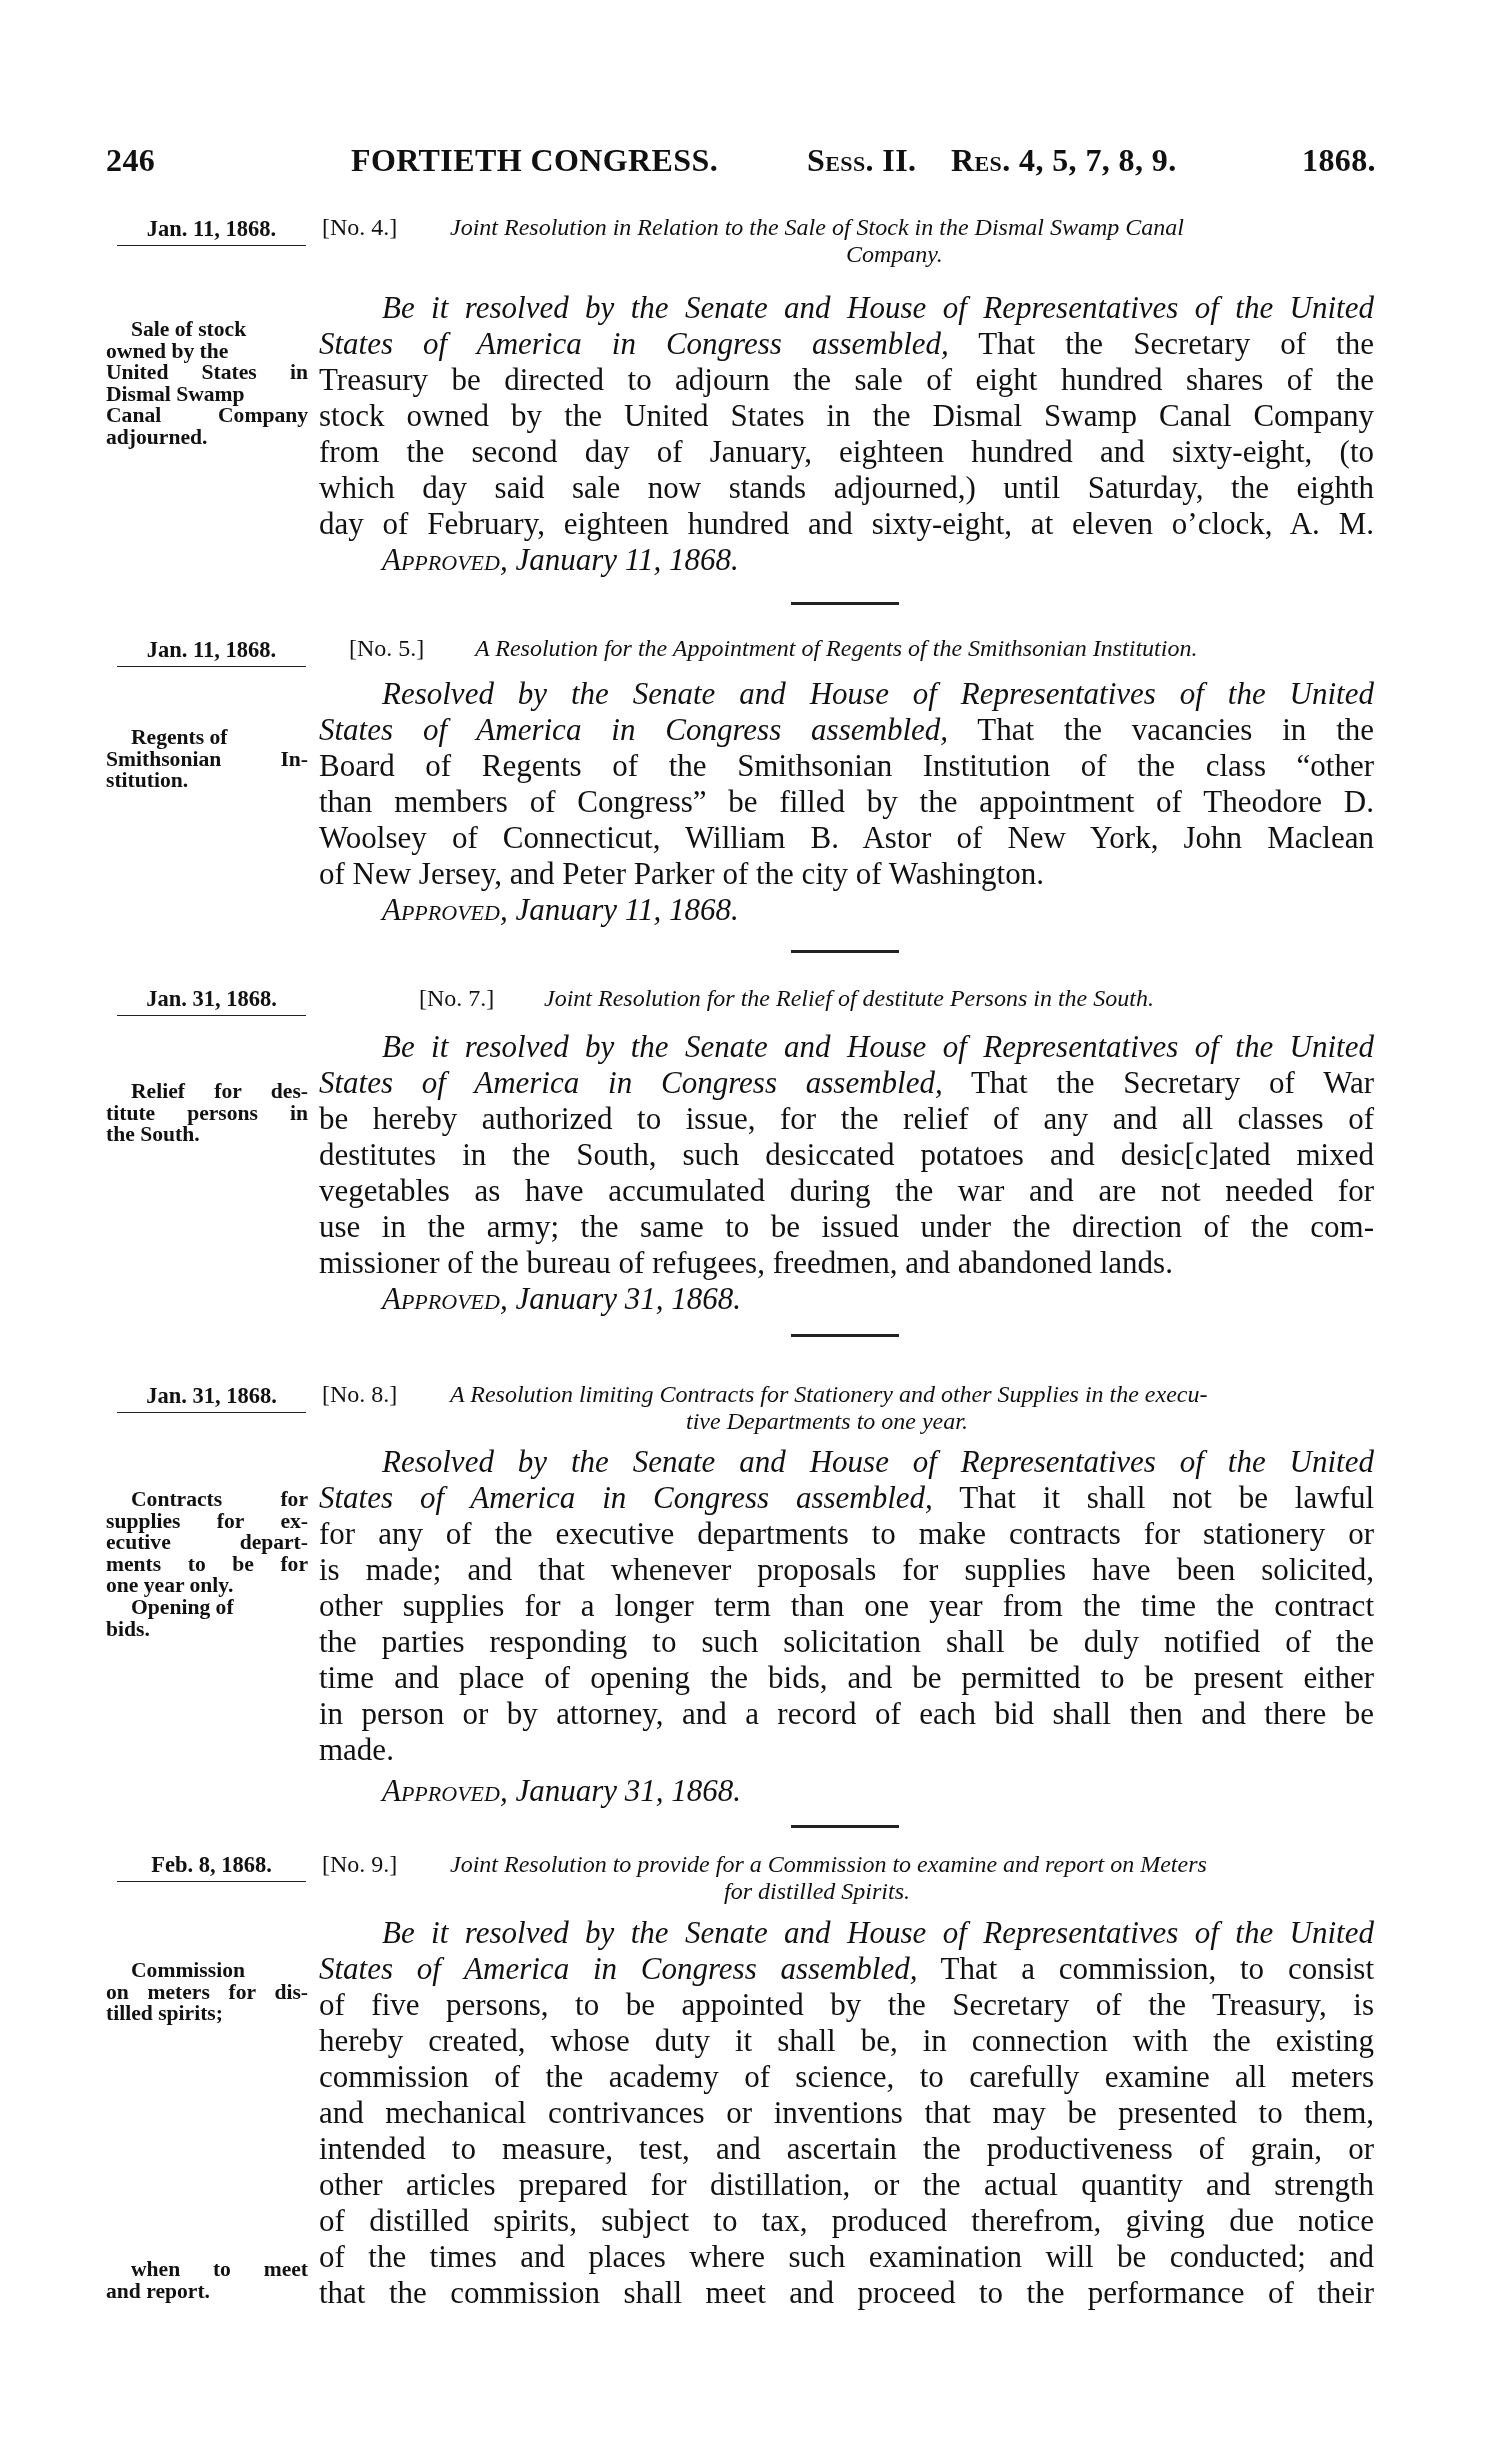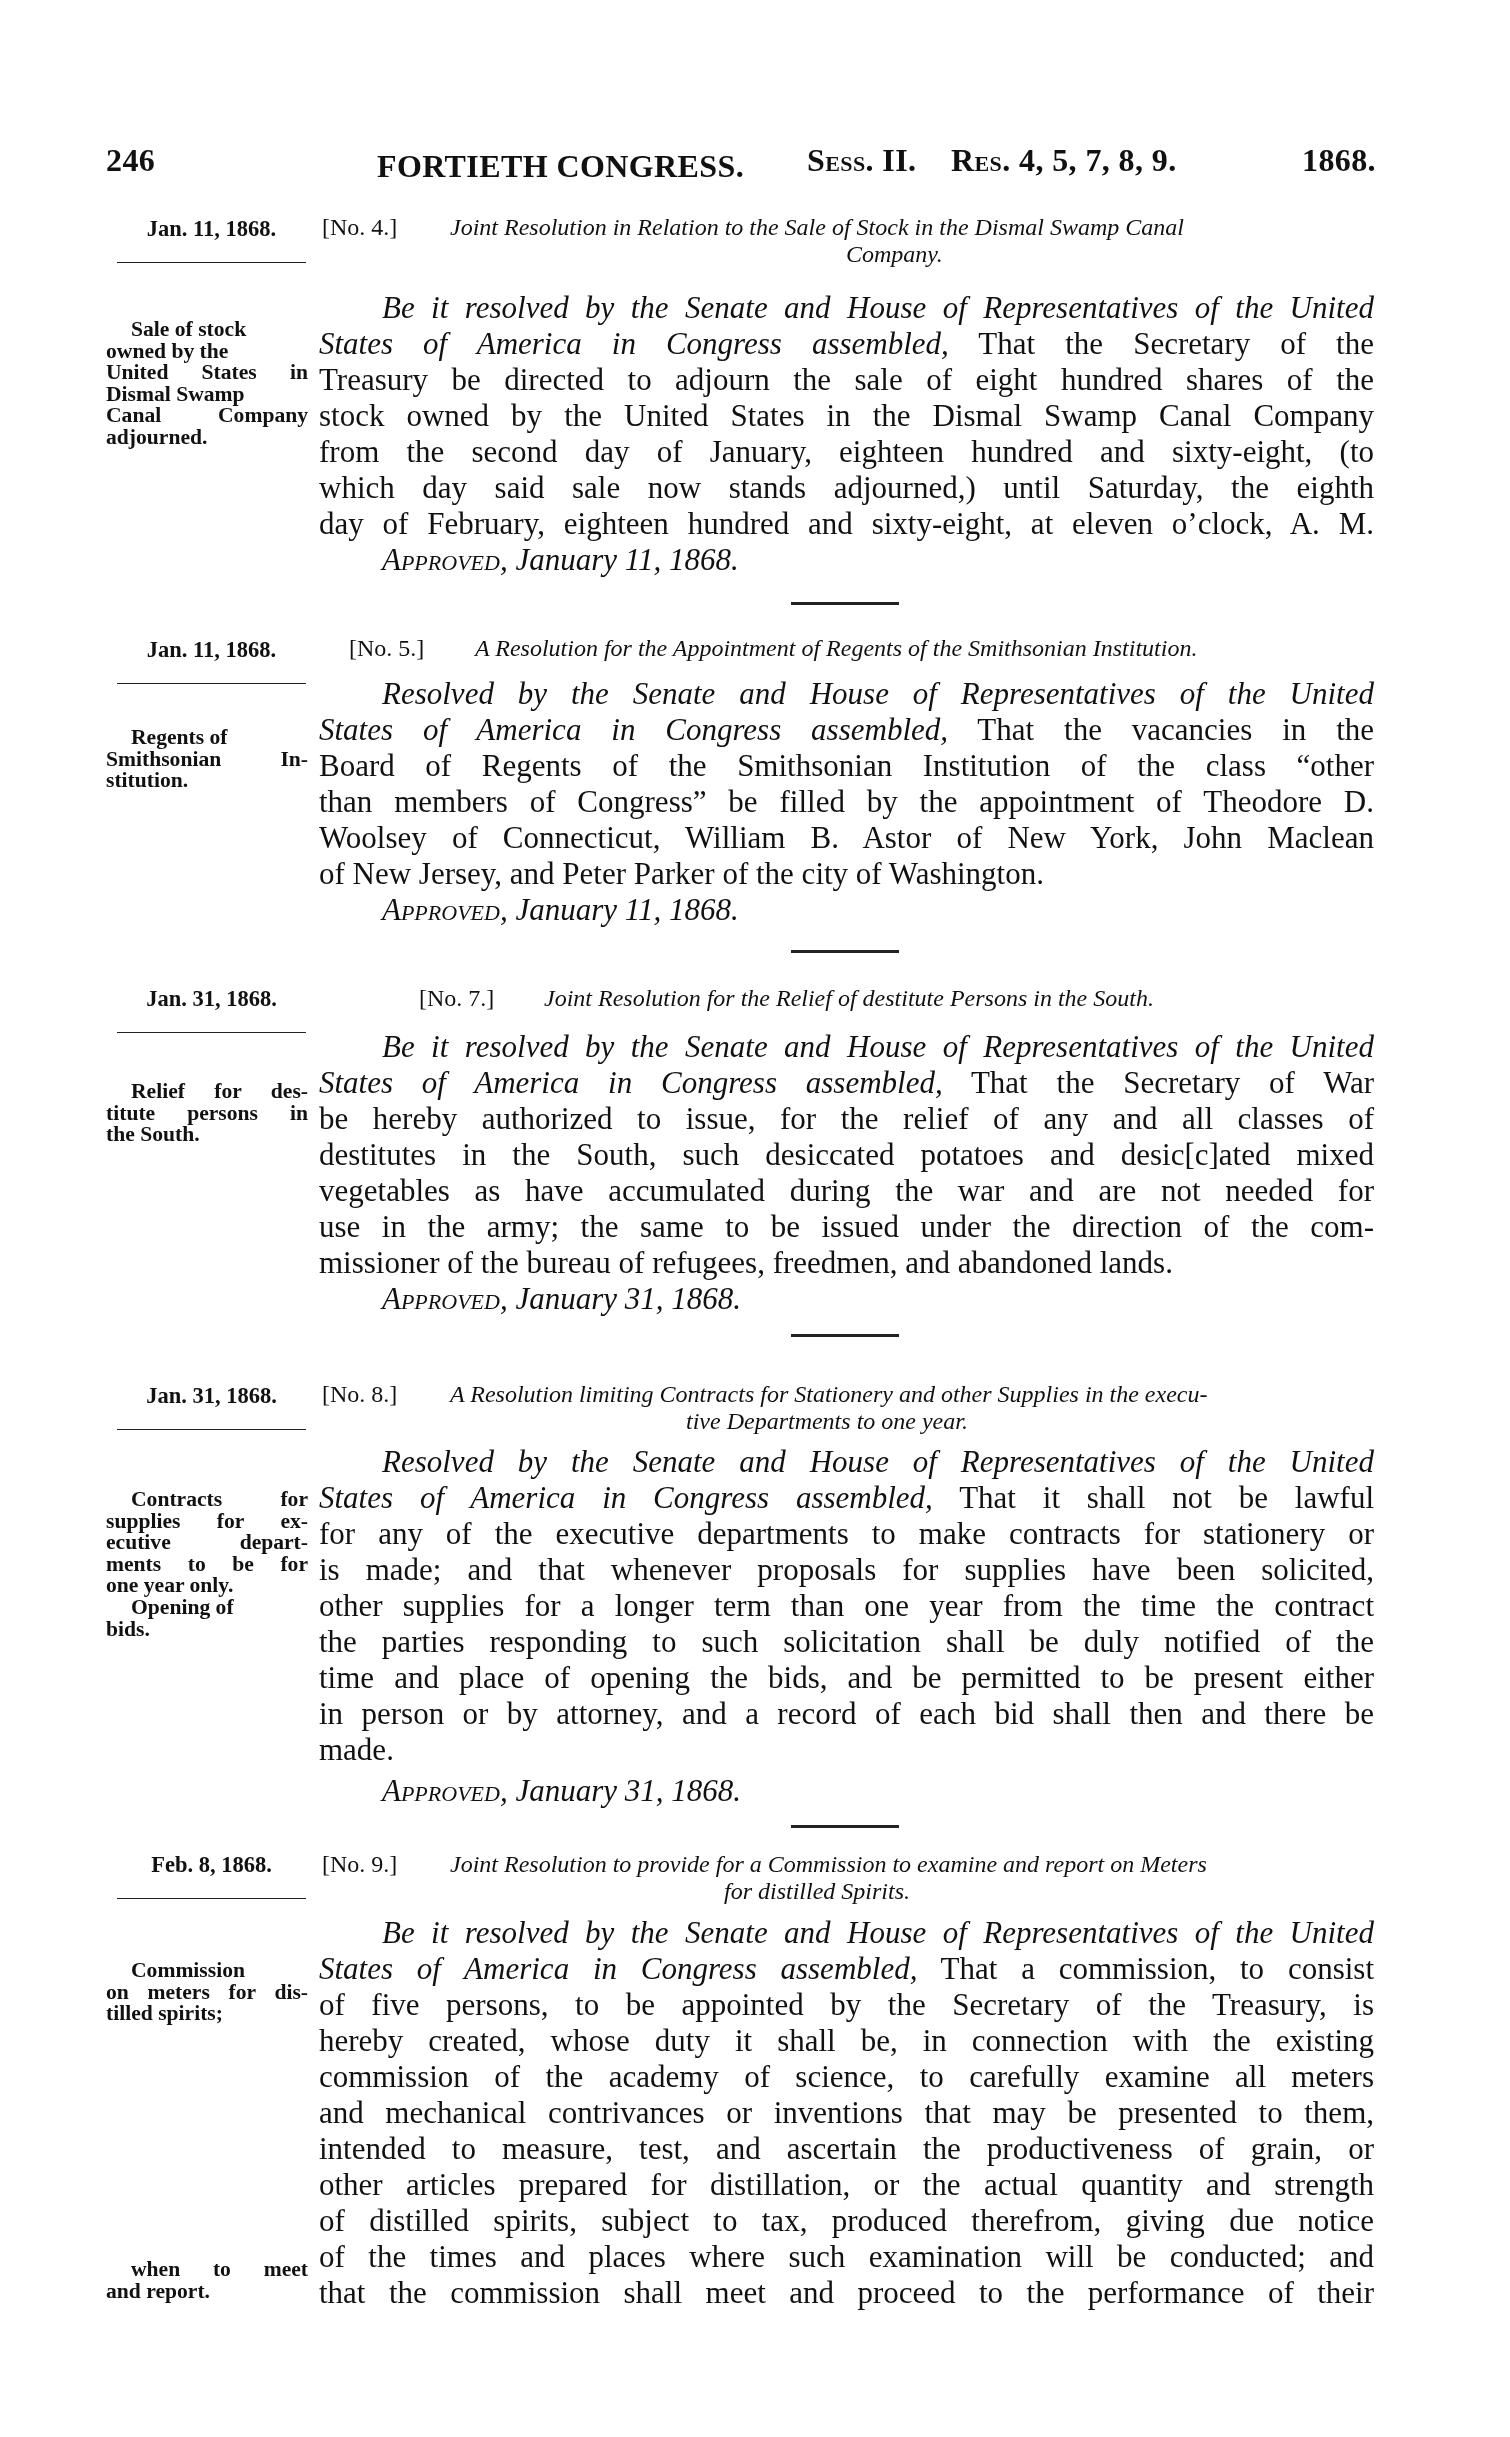--- a/index.html
+++ b/index.html
@@ -1,28 +1,28 @@
 <!DOCTYPE html>
 <html style="font-size:14.4px"><head>
 <meta charset="utf-8">
 <style>
   html, body { margin: 0; padding: 0; background: #ffffff; }
   body { width: 1511px; height: 2438px; position: relative; overflow: hidden;
          font-family: "Liberation Serif", "DejaVu Serif", serif; color: #111; }
   .abs { position: absolute; }
   .running-head { top: 142px; left: 106px; width: 1270px; height: 36px; font-size: 32px; font-weight: bold; letter-spacing: 0.4px; }
   .running-head .pg { position: absolute; left: 0; top: 0; }
-  .running-head .title { position: absolute; left: 245px; top: 6px; margin-left: 26px; }
+  .running-head .title { position: absolute; left: 245px; top: 0; }
   .running-head .sess { position: absolute; left: 701px; top: 0; font-variant: small-caps; }
   .running-head .res { position: absolute; left: 845px; top: 0; font-variant: small-caps; }
   .running-head .yr { position: absolute; right: 0; top: 0; }
 
   .section { position: absolute; left: 0; width: 1511px; }
   .date { position: absolute; left: 117px; width: 189px; font-size: 22.5px; font-weight: bold; text-align: center;
-          padding-bottom: 21px; border-bottom: 1.8px solid #222; line-height: 25px; }
+          padding-bottom: 4px; border-bottom: 1.8px solid #222; line-height: 25px; }
   .resno { position: absolute; font-size: 24px; line-height: 27px; }
   .restitle { position: absolute; font-size: 24px; font-style: italic; line-height: 27px; }
   .restitle .l { display: block; white-space: nowrap; }
   .margin { position: absolute; left: 106px; width: 202px; font-size: 21.6px; line-height: 21.6px; font-weight: bold; }
   .margin .l { display: block; white-space: nowrap; text-align: justify; text-align-last: justify; }
   .margin .l.ind { padding-left: 25px; }
   .margin .l.last { text-align-last: left; }
   .body { position: absolute; left: 319px; width: 1055px; font-size: 31px; line-height: 36px; }
   .body .l { display: block; white-space: nowrap; overflow: visible; text-align: justify; text-align-last: justify; height: 36px; }
   .body .l.ind { padding-left: 63px; font-style: italic; }

